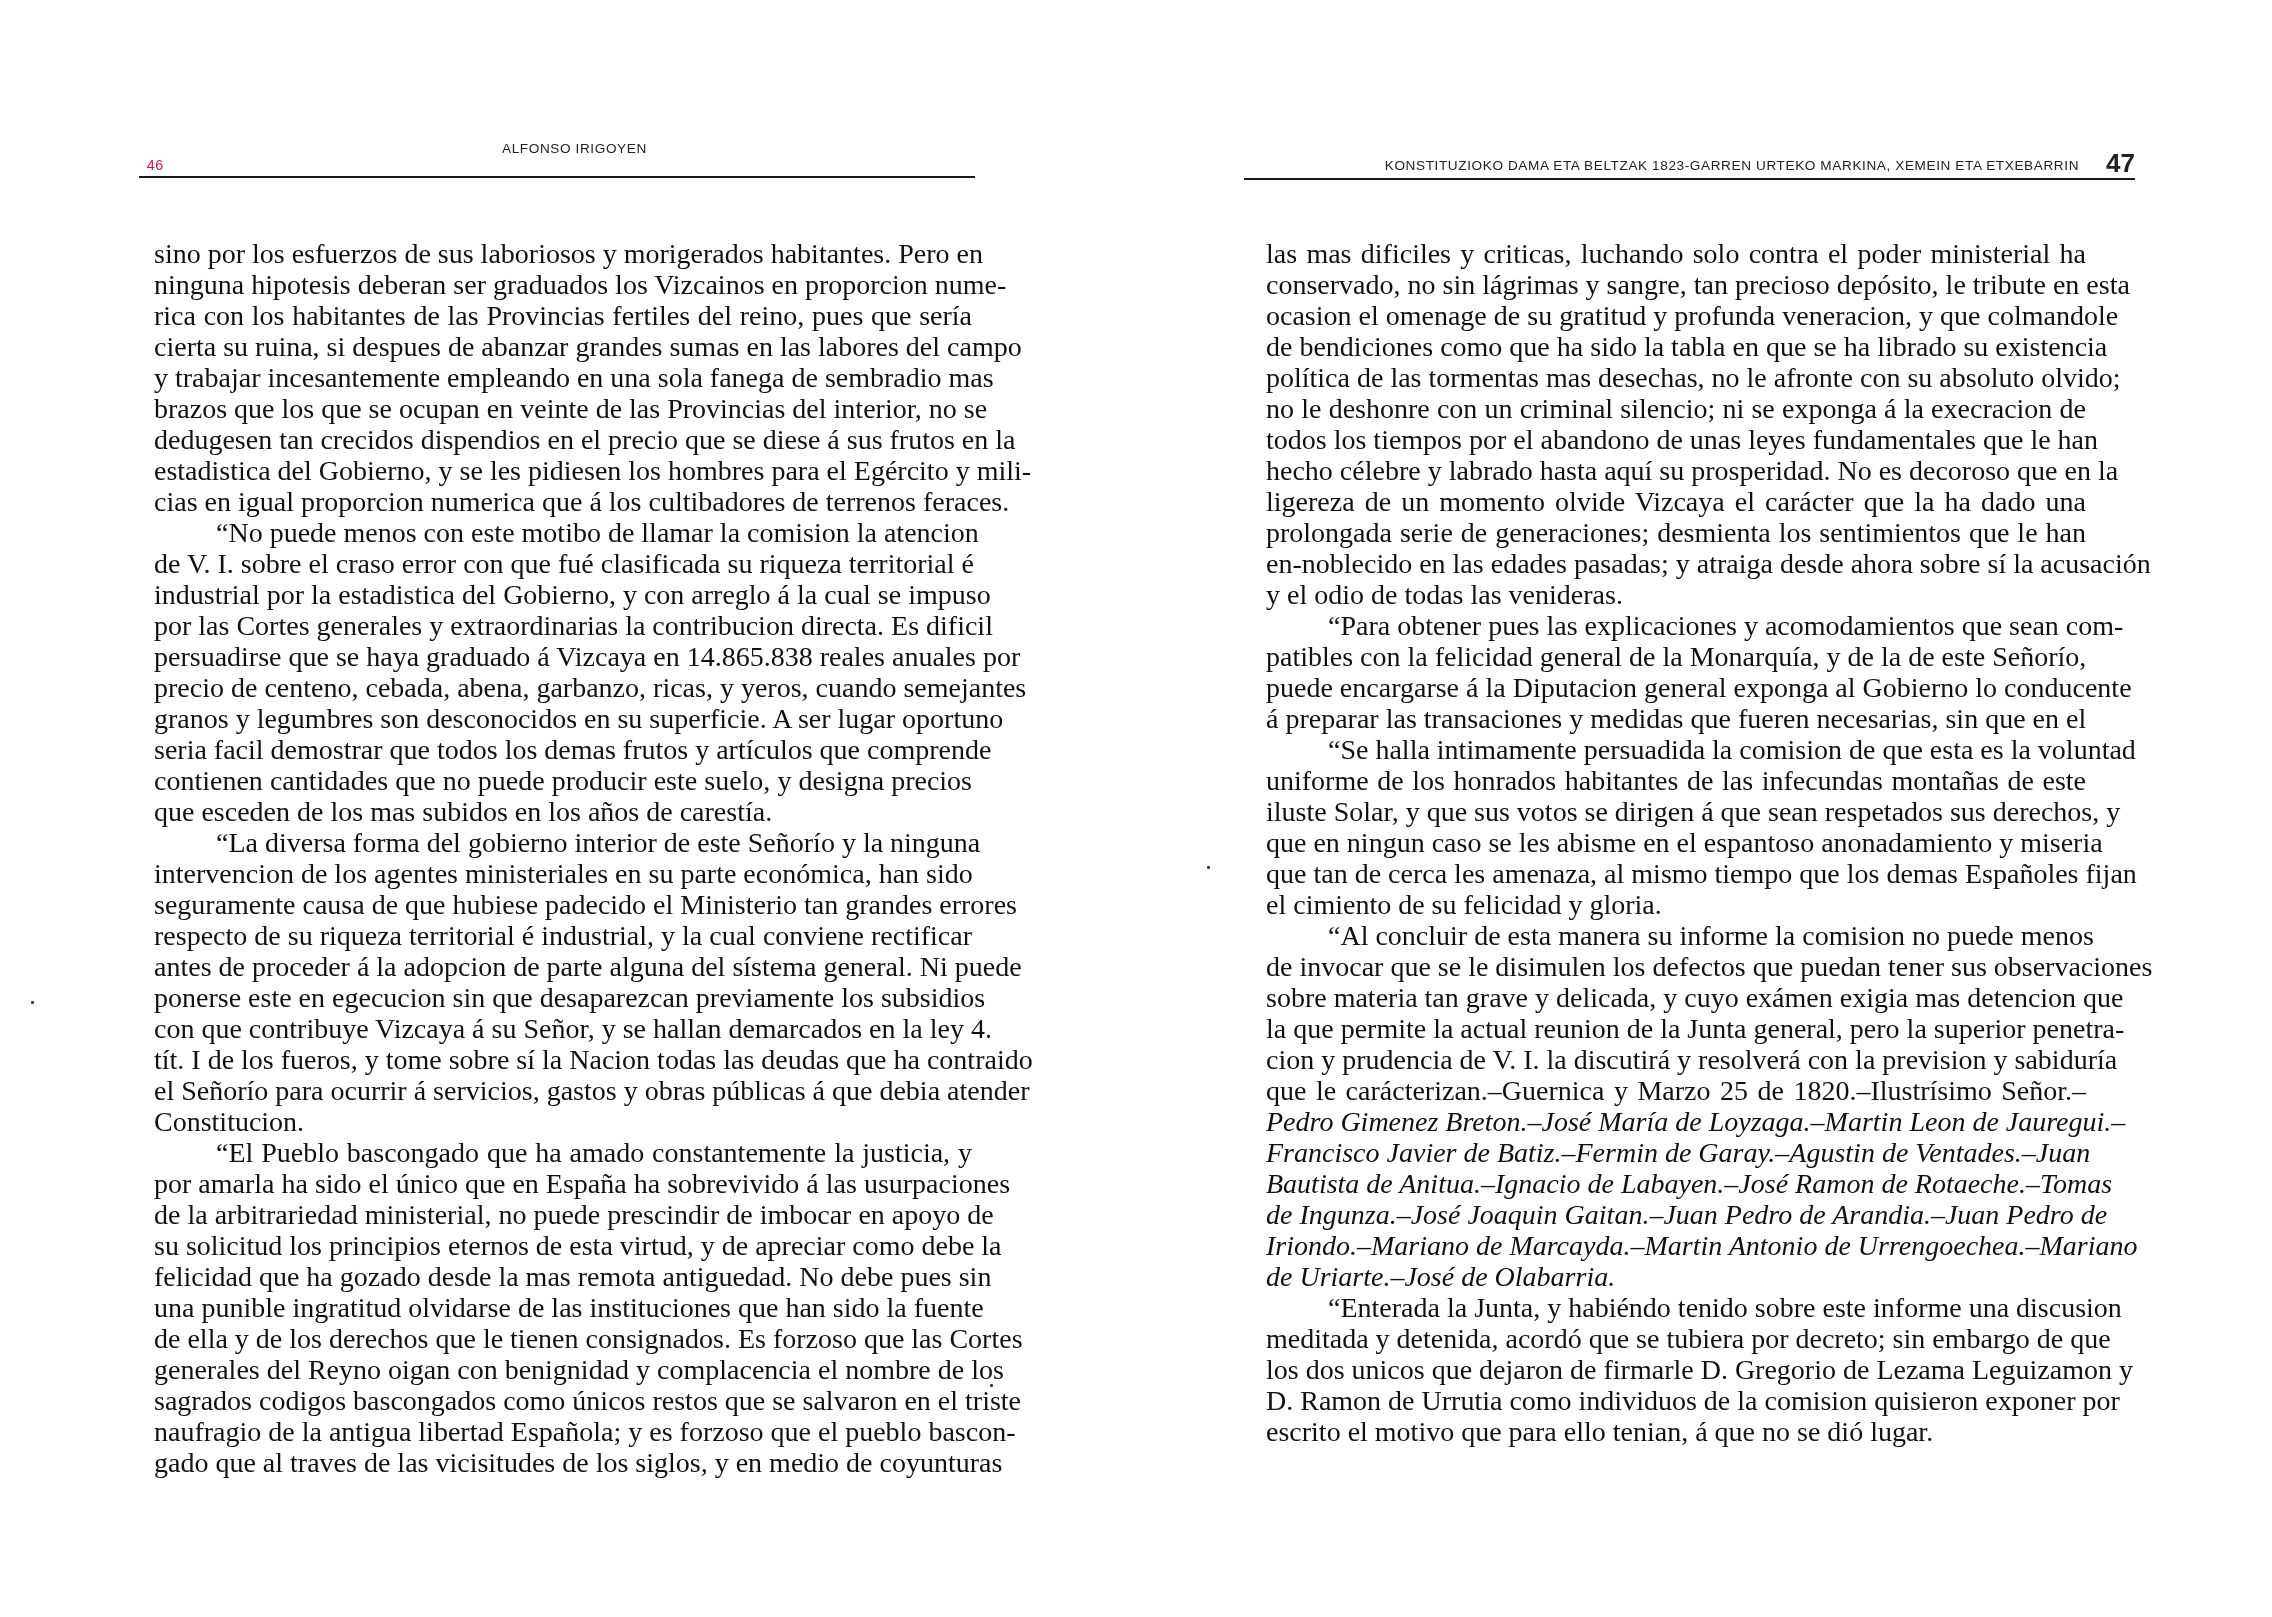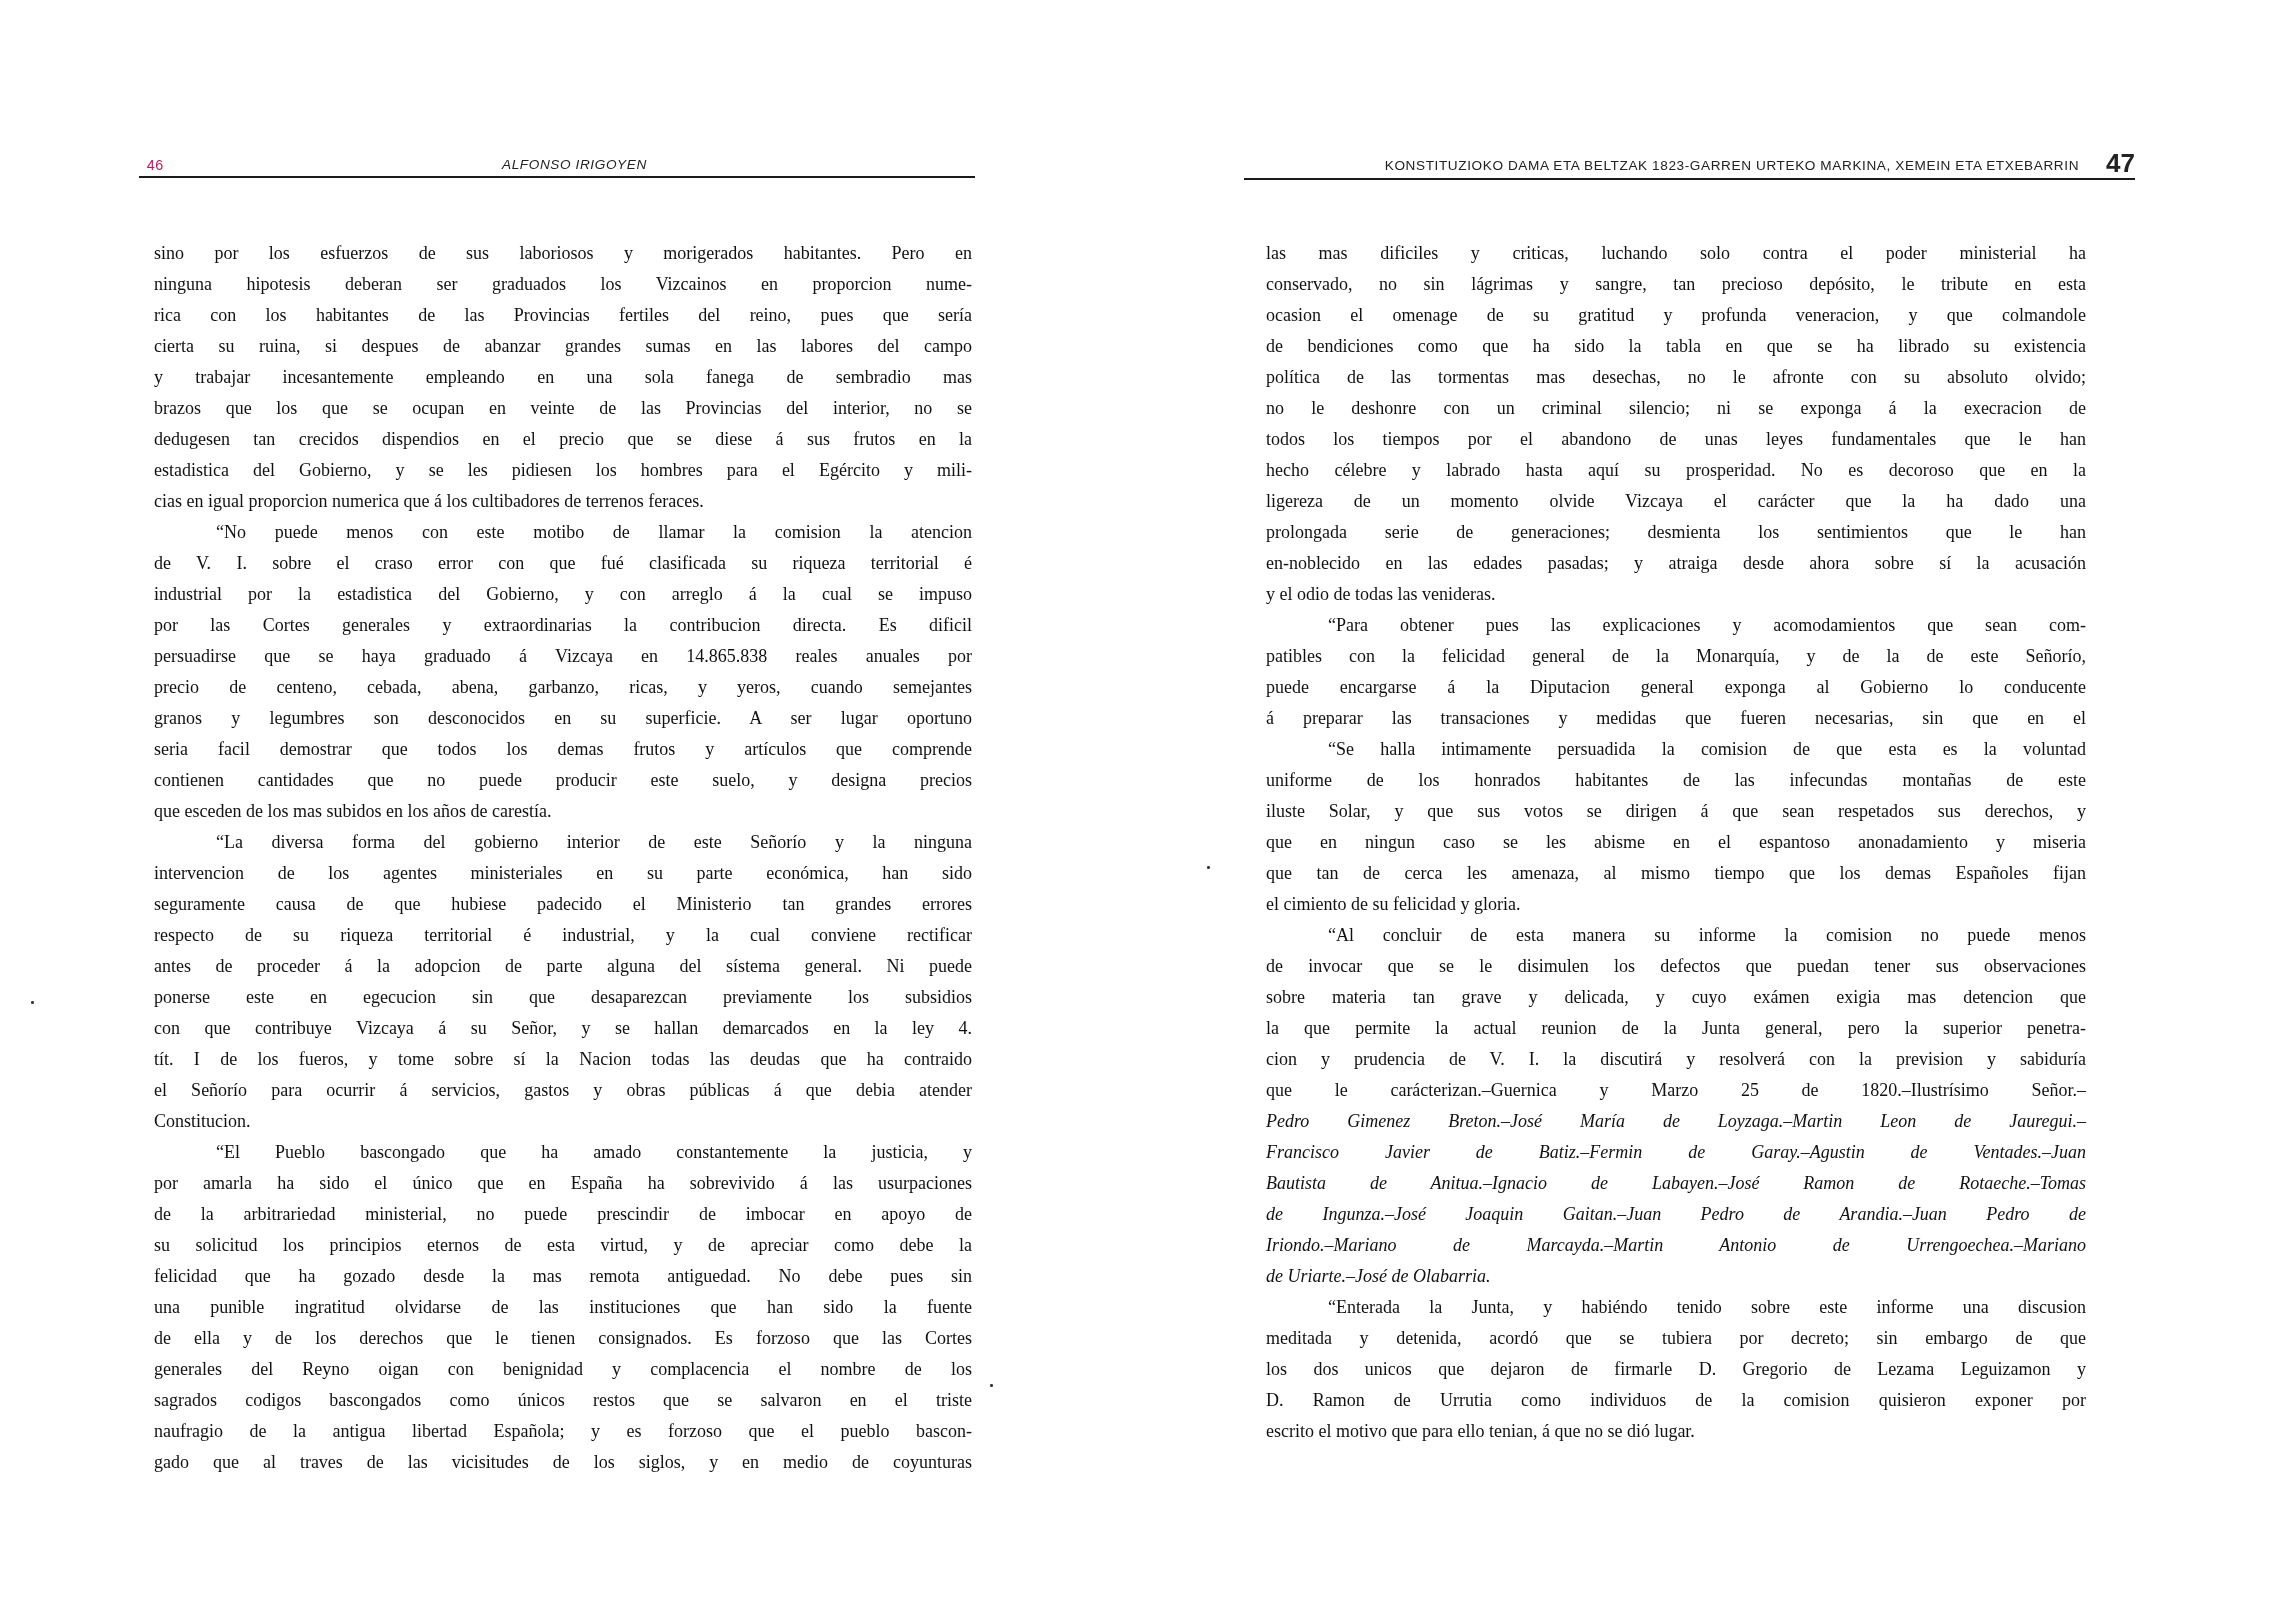--- a/index.html
+++ b/index.html
@@ -13,33 +13,33 @@
 
   .running-head {
     position: absolute; top: 150px; height: 26px;
     font-family: "Liberation Sans", "DejaVu Sans", sans-serif;
     font-size: 13.6px; letter-spacing: 0.6px; color: #222;
     display: flex; align-items: flex-end;
   }
   .page-left .running-head { left: 139px; width: 836px; }
   .page-right .running-head { left: 108px; width: 891px; justify-content: flex-end; }
   .page-left .folio { position: absolute; left: 7.8px; bottom: 2.6px; font-size: 14.3px; color: #be185d; }
-  .page-left .head-title { position: absolute; left: 363px; bottom: 4px; font-style: italic; }
+  .page-left .head-title { position: absolute; left: 363px; bottom: 20px; }
   .page-right .head-title { margin-right: 27px; margin-bottom: 2.6px; }
   .page-right .folio {
     font-size: 26px; font-weight: bold; letter-spacing: 0;
     font-family: "Liberation Sans Narrow", "Liberation Sans", sans-serif; line-height: 1;
   }
   .rule { position: absolute; height: 1.9px; background: #1a1a1a; }
   .page-left .rule { left: 139px; width: 836px; top: 176px; }
   .page-right .rule { left: 108px; width: 891px; top: 178px; }
 
   .text-block {
     position: absolute; top: 238px;
-    font-size: 18px; line-height: 31px;
+    font-size: 28px; line-height: 31px;
     text-align: justify;
   }
   .page-left .text-block { left: 154px; width: 818px; }
   .page-right .text-block { left: 130px; width: 820px; }
 
   .line { display: block; white-space: nowrap; text-align-last: justify; height: 31px; }
   .line.last { text-align-last: left; }
   .line.indent { padding-left: 62px; }
   .italic { font-style: italic; }
 

